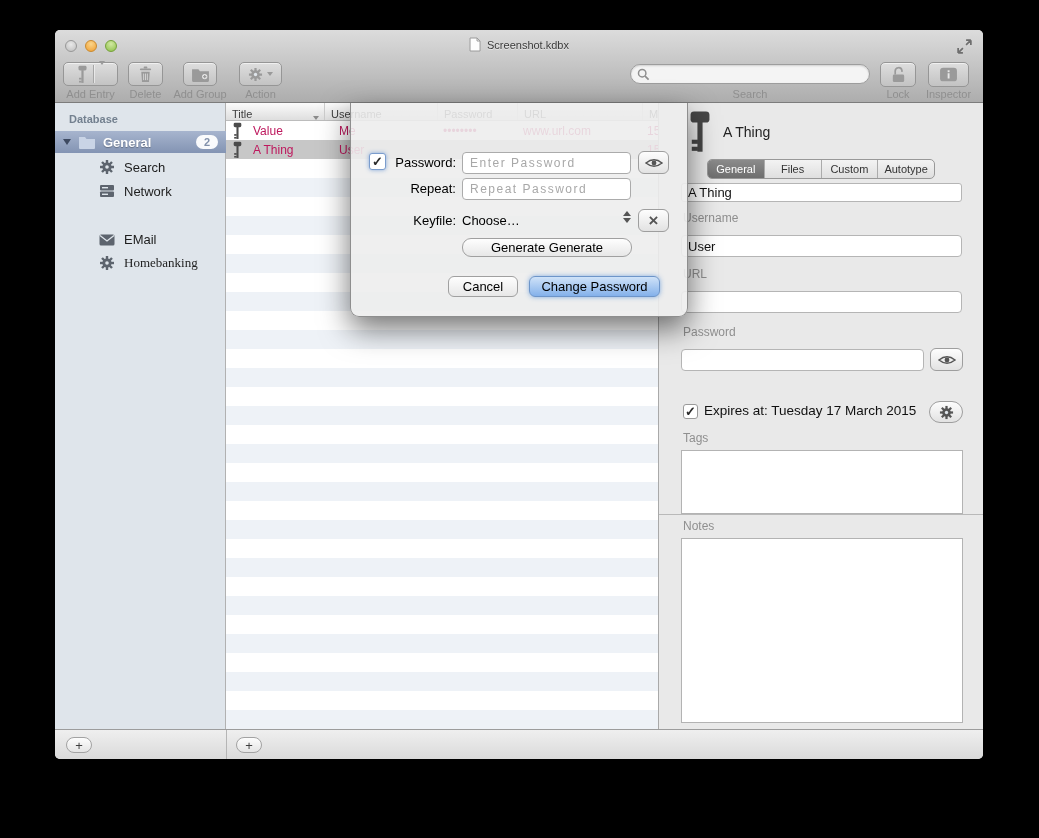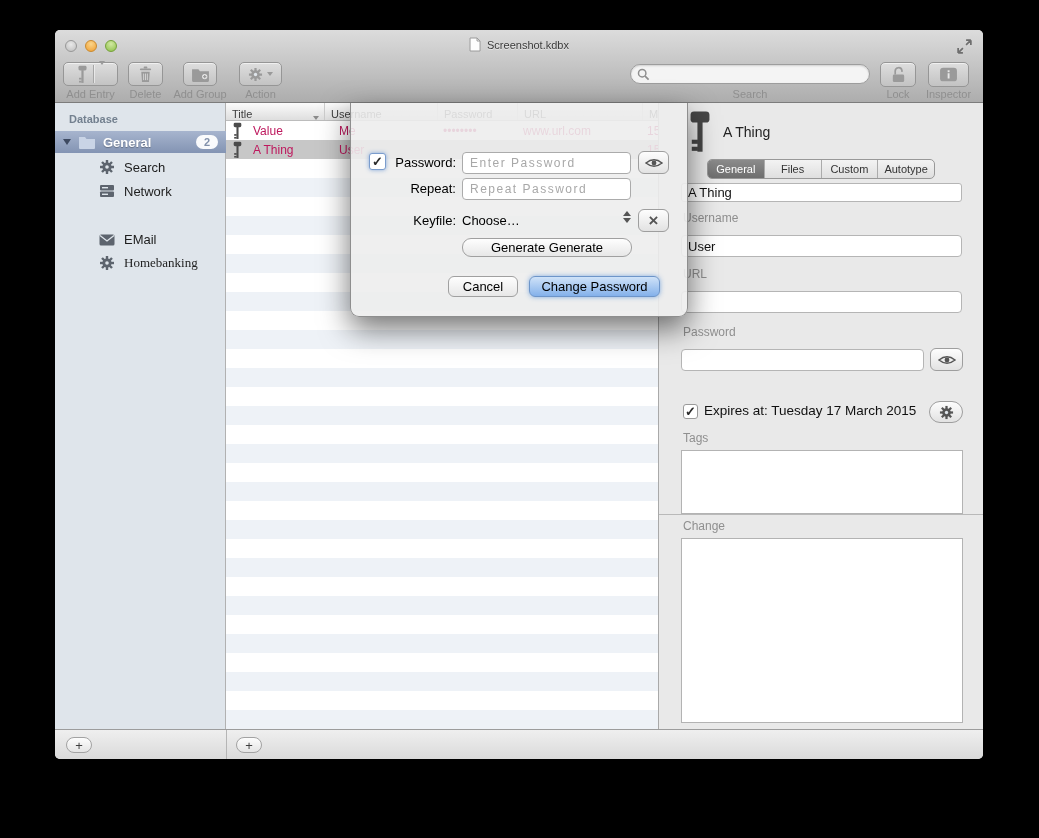--- a/index.html
+++ b/index.html
@@ -425,21 +425,21 @@
         <svg width="15" height="15" style="color:#555;">
             <use href="#ic-gear"></use>
           </svg>
       </div>
 
       <div class="ilabel" style="left:24px; top:328px;">Tags</div>
       <div class="bigbox" style="left:22px; top:347px; width:282px; height:64px;"></div>
 
       <div class="insp-div" style="top:411px;"></div>
 
-      <div class="ilabel" style="left:24px; top:416px;">Change</div>
+      <div class="ilabel" style="left:24px; top:416px;">Notes</div>
       <div class="bigbox" style="left:22px; top:435px; width:282px; height:185px;"></div>
     </div>
 
     <div class="footer">
       <div class="fdiv"></div>
       <div class="plusbtn" style="left:11px;">
         <span>+</span>
       </div>
       <div class="plusbtn" style="left:181px;">
         <span>+</span>

